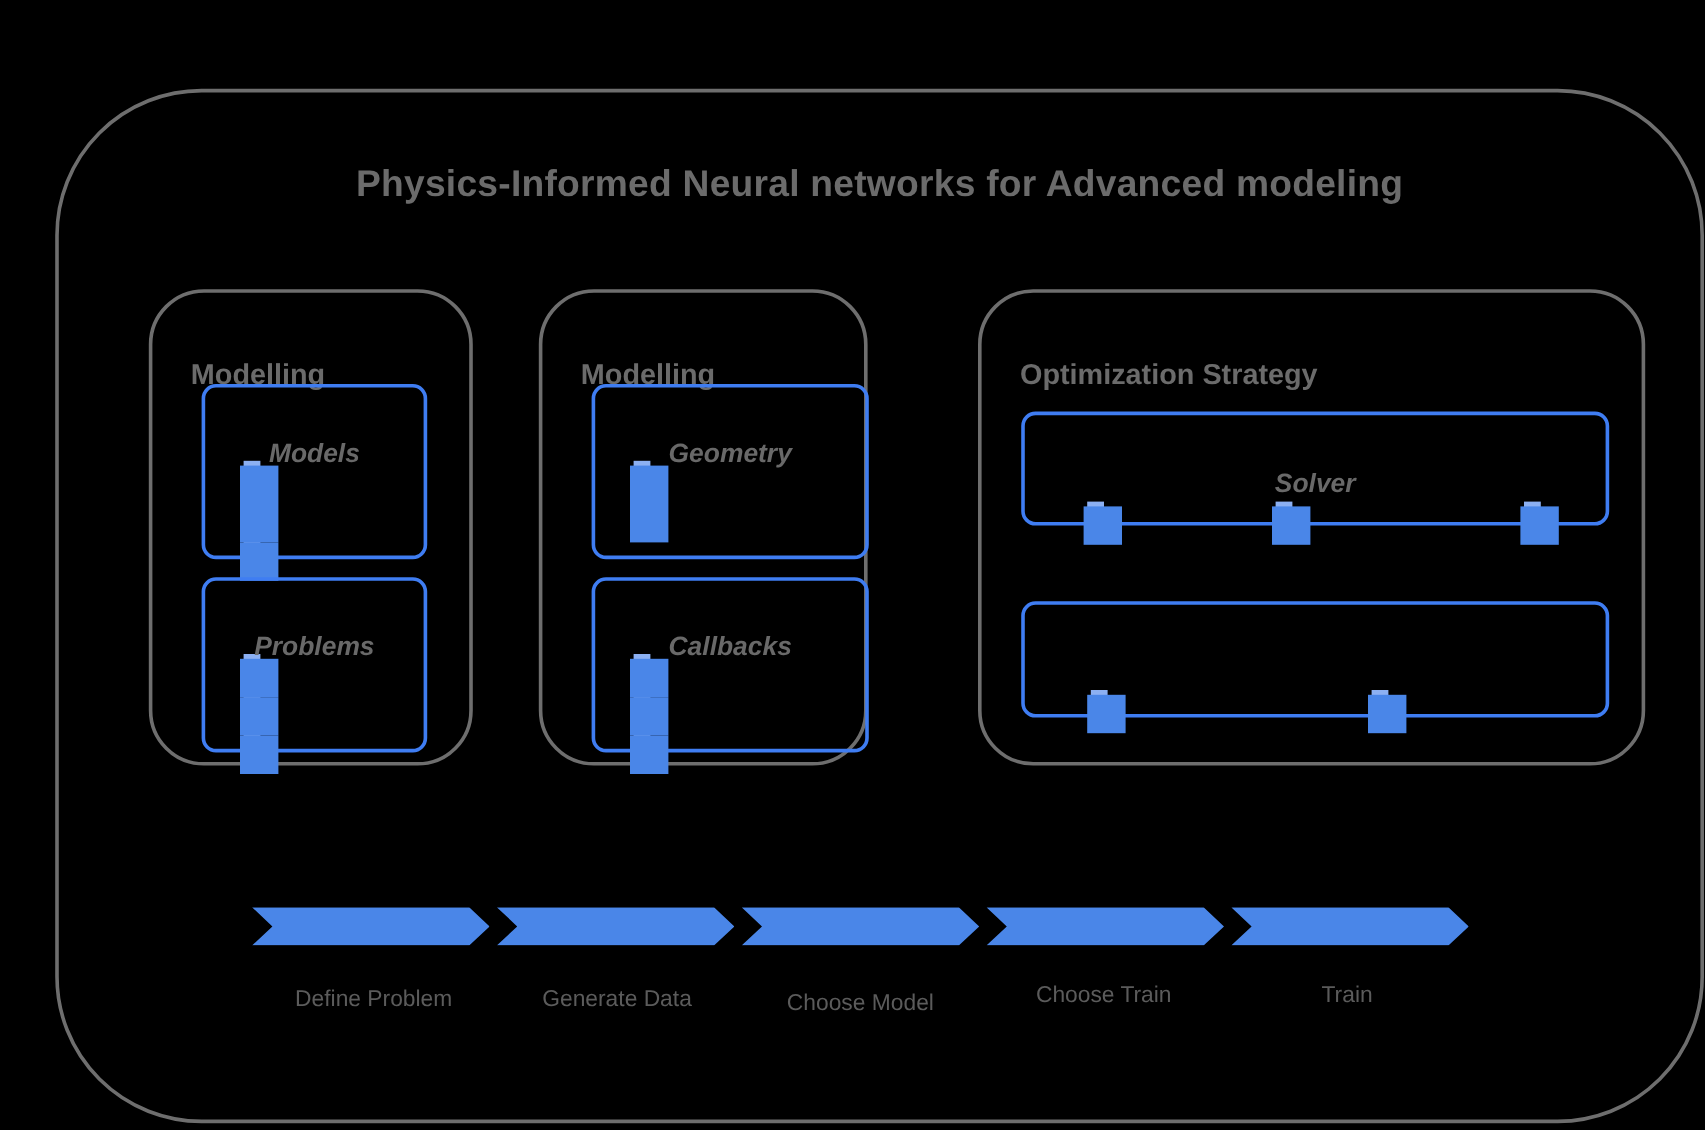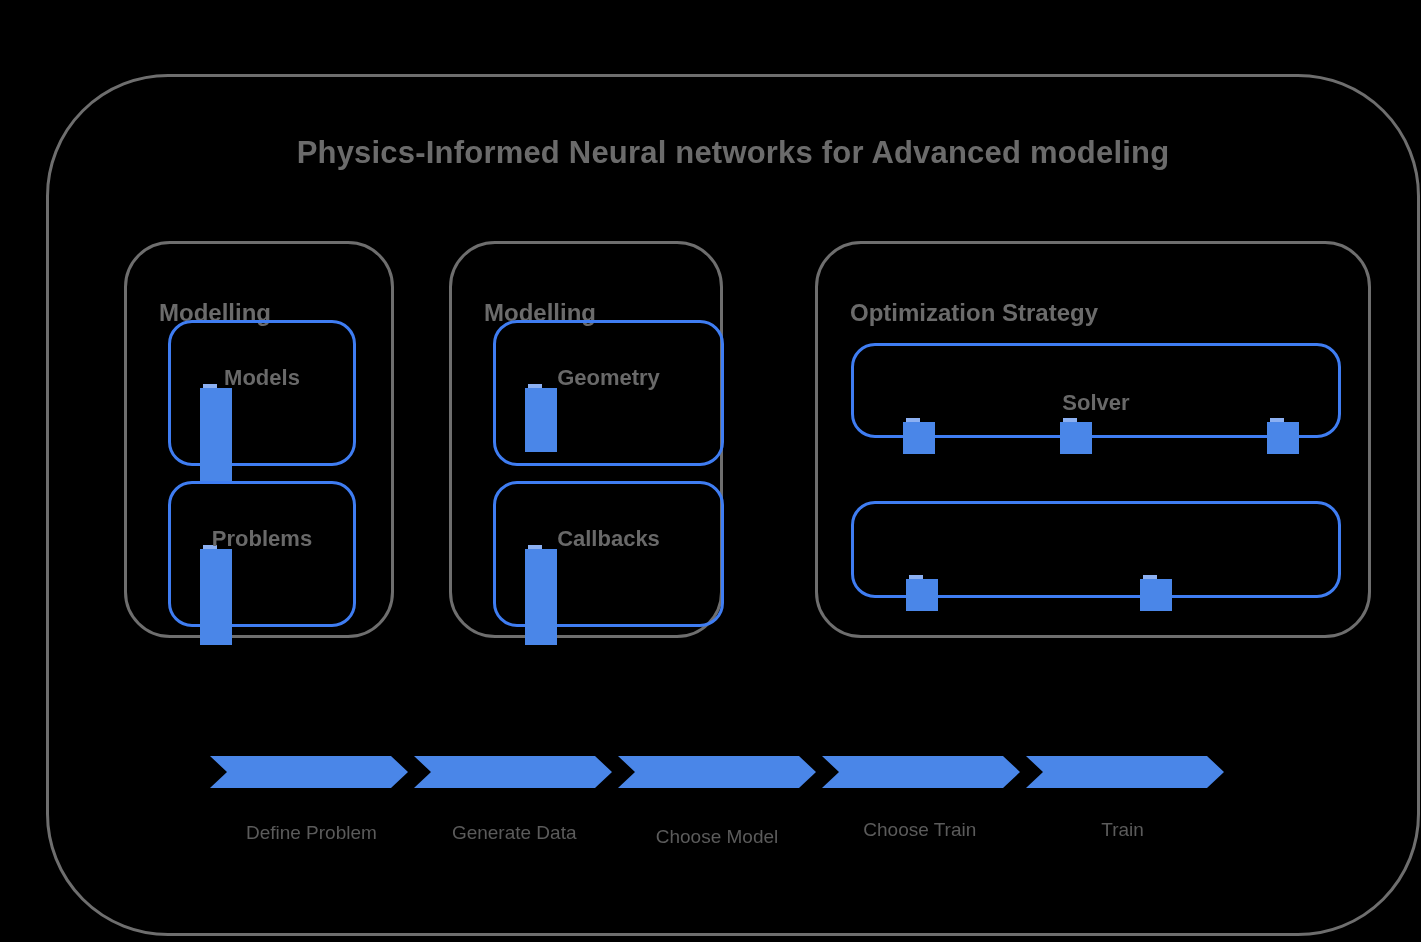--- a/index.html
+++ b/index.html
@@ -34,21 +34,21 @@
   }
   .g-modelling{left:75px;width:270px;}
   .g-features{left:400px;width:274px;}
   .g-optimization{left:766px;width:556px;}
   .glabel{
     margin-top:23px;text-align:left;
     font-size:24px;font-weight:bold;color:var(--heading);
   }
   .subbox{
     position:absolute;
-    border:3px solid var(--accent-border);border-radius:24px;
+    border:3px solid var(--accent-border);border-radius:12px;font-style:italic;
   }
   .slabel{
     margin-top:10px;text-align:center;
     font-size:22px;font-weight:bold;color:var(--label);
   }
   
   .sb-v{left:41px;width:188px;height:146px;}
   .g-features .sb-v{width:231px;}
   .sb-top{top:76px;}
   .sb-bottom{top:237px;}

